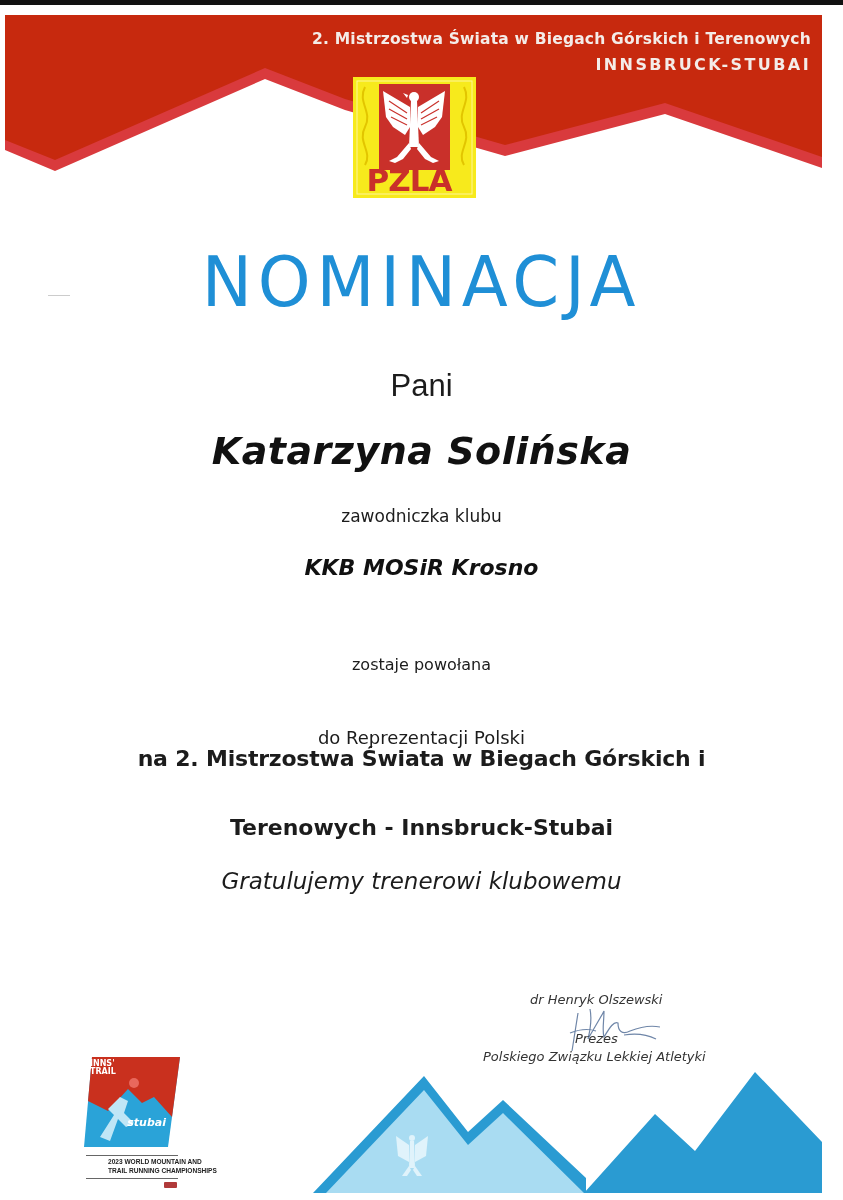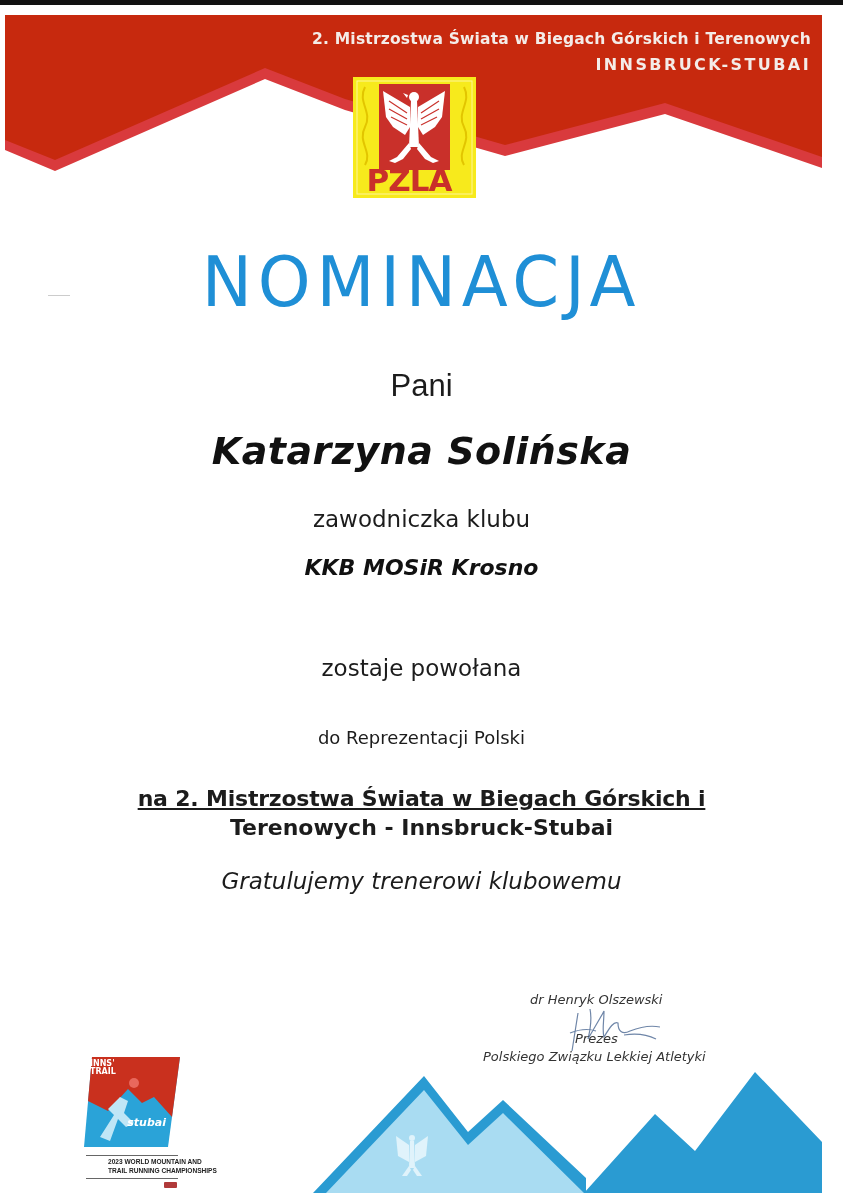--- a/index.html
+++ b/index.html
@@ -31,25 +31,25 @@
     font-family: "DejaVu Sans", sans-serif; font-size: 70px; font-weight: normal;
     color: #1f8fd6; letter-spacing: 6px; line-height: 1;
     transform: scaleX(0.96);
   }
   .line {
     position: absolute; left: 0; width: 843px; text-align: center;
     color: #1c1c1c; white-space: nowrap; line-height: 1;
   }
   .pani { top: 370px; font-size: 31px; font-family: Liberation Sans, sans-serif; }
   .name { top: 432px; font-size: 38px; font-weight: bold; font-style: italic; color: #111; letter-spacing: 0.5px; }
-  .role { top: 508px; font-size: 23px; }
+  .role { top: 508px; font-size: 17px; }
   .club { top: 557px; font-size: 22px; font-weight: bold; font-style: italic; color: #111; }
-  .called { top: 657px; font-size: 23px; }
+  .called { top: 657px; font-size: 16px; }
   .repr { top: 712px; font-size: 18px; margin-top: 17px; }
-  .event1 { top: 788px; font-size: 22px; font-weight: bold; letter-spacing: -0.2px; text-decoration: underline; }
+  .event1 { top: 748px; font-size: 22px; font-weight: bold; letter-spacing: -0.2px; }
   .event2 { top: 817px; font-size: 22px; font-weight: bold; }
   .congrats { top: 870px; font-size: 23px; font-style: italic; }
   .sig-name {
     position: absolute; left: 530px; top: 992px; font-size: 13px;
     font-style: italic; color: #333; white-space: nowrap;
   }
   .sig-role {
     position: absolute; left: 575px; top: 1031px; font-size: 13px;
     font-style: italic; color: #333;
   }

